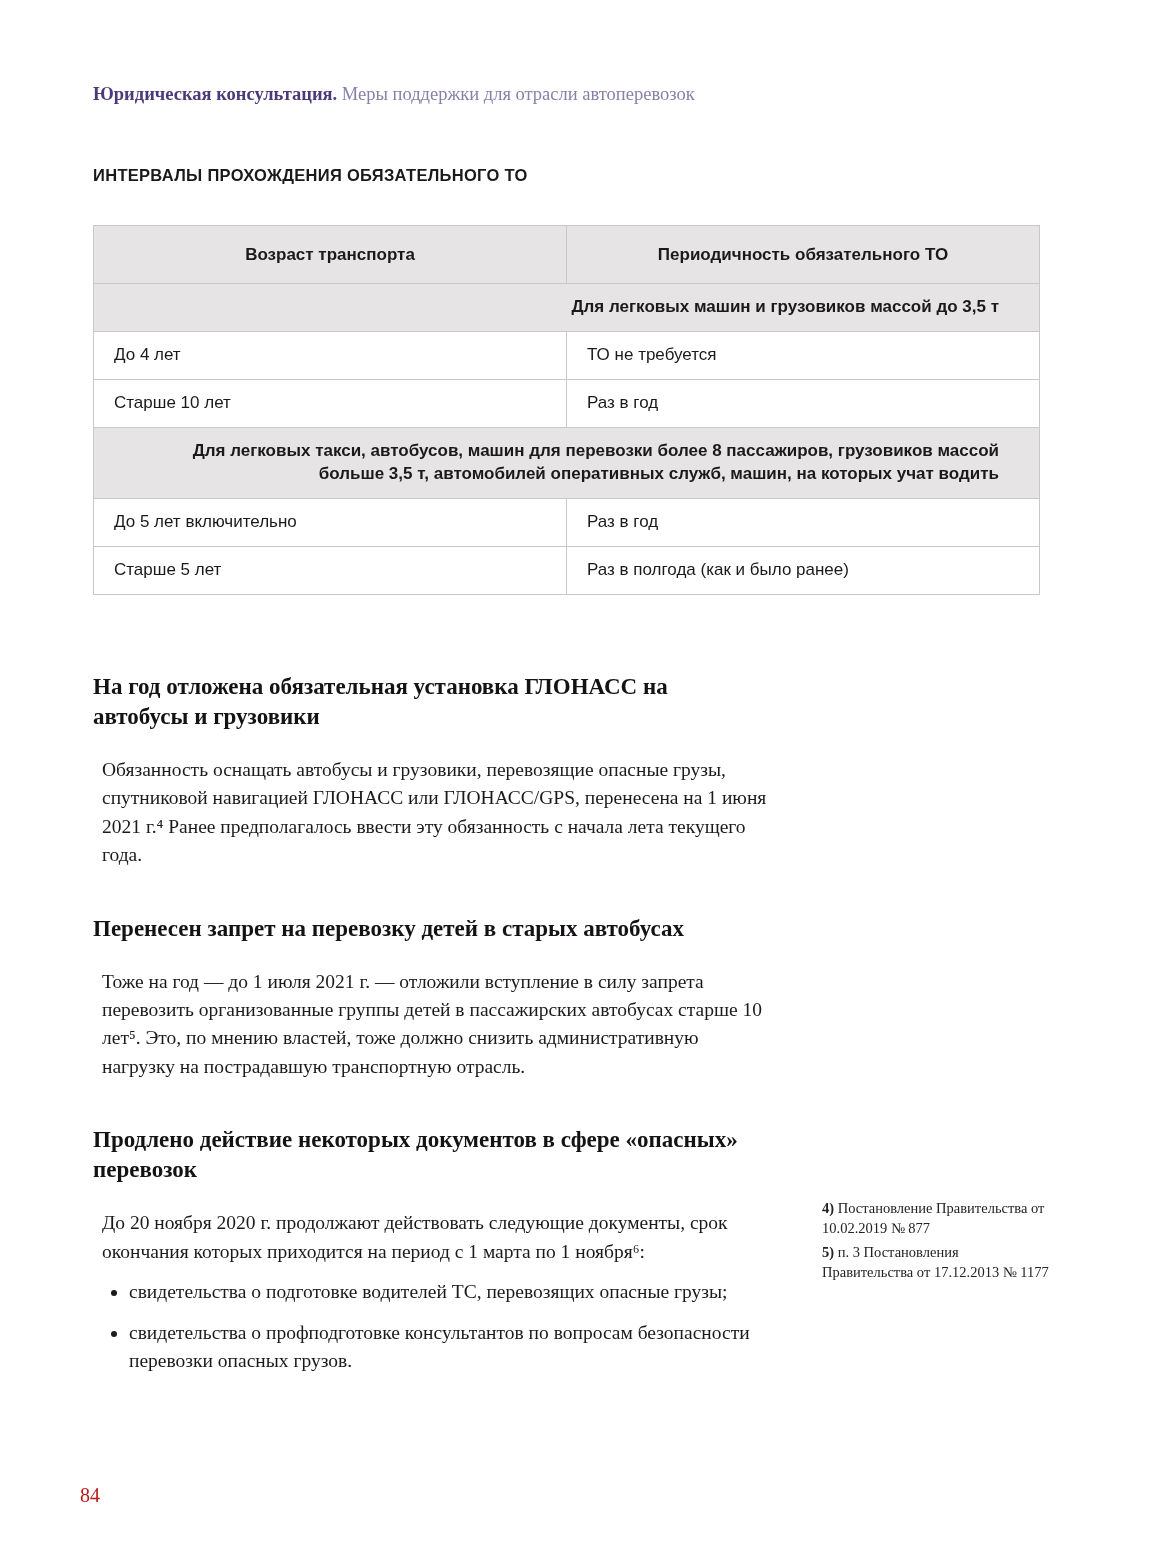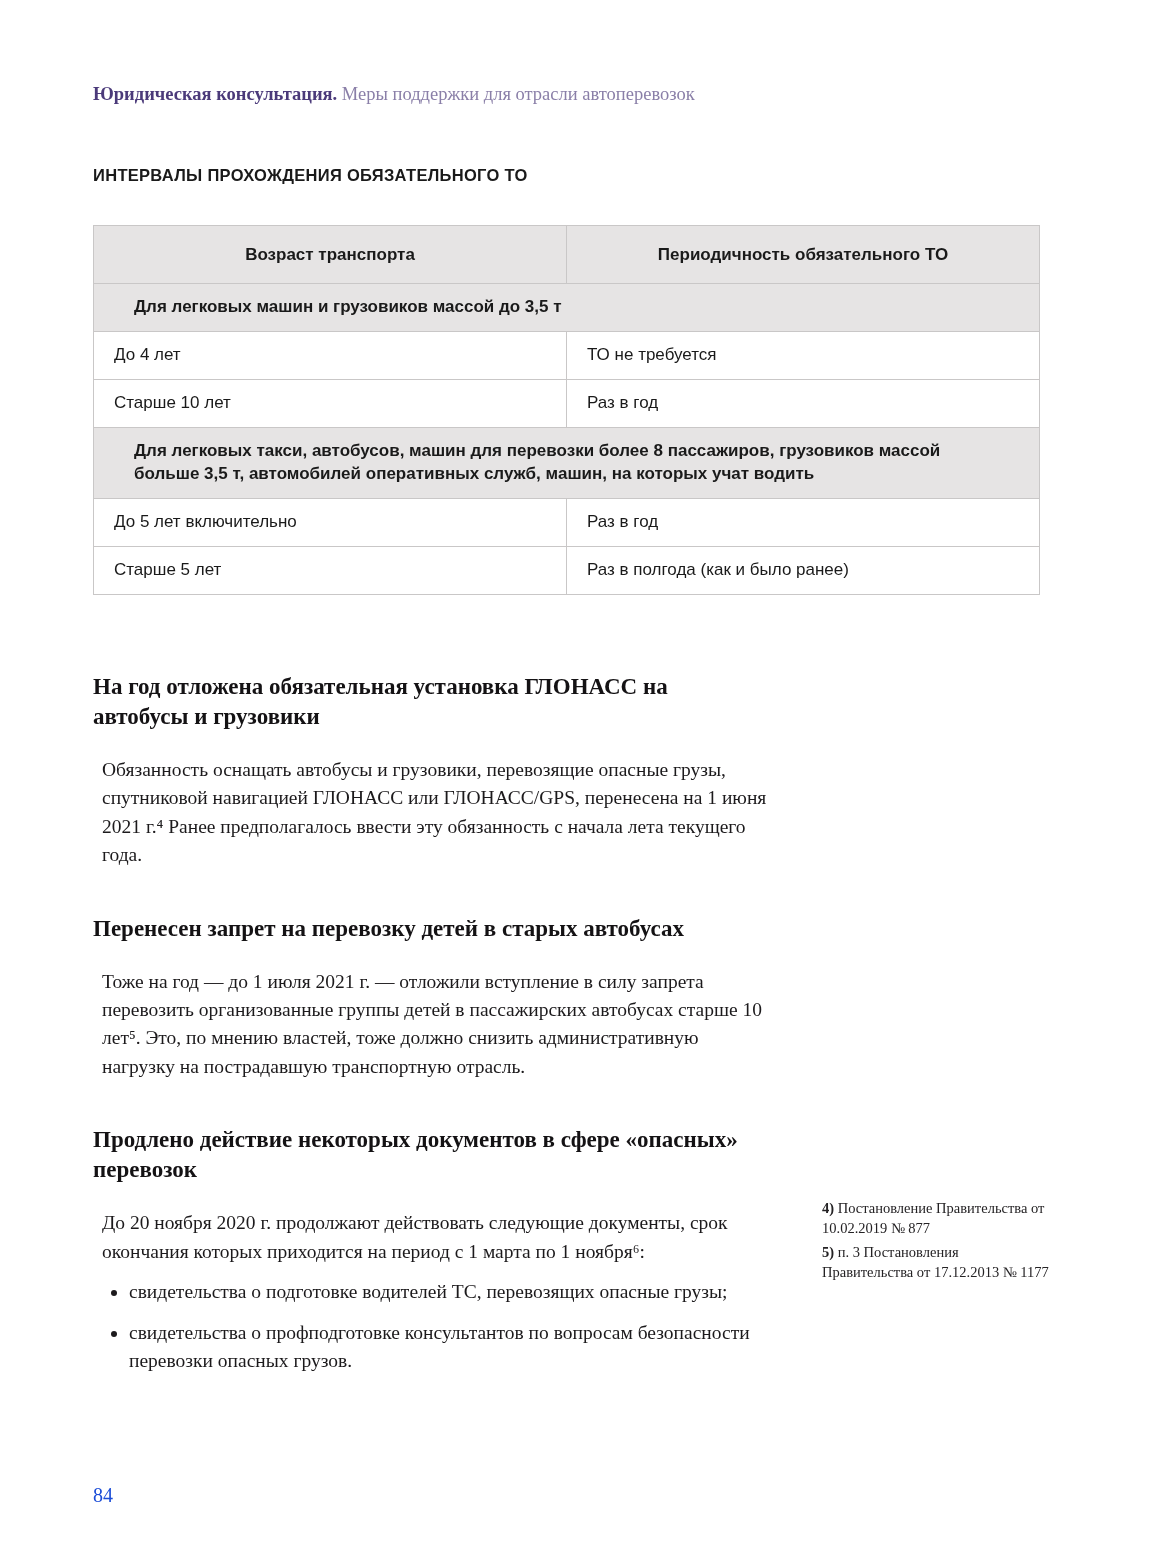--- a/index.html
+++ b/index.html
@@ -22,21 +22,21 @@
     position:absolute; top:225px; left:93px; width:947px;
     border-collapse:collapse;
     font-family:"Liberation Sans","DejaVu Sans",sans-serif;
     font-size:17px; color:#1a1a1a;
   }
   .to-table th, .to-table td { border:1px solid #c9c7c7; }
   .to-table th {
     background:#e6e4e4; font-weight:bold; height:58px; text-align:center; padding:6px 10px;
   }
   .to-table td.group {
-    background:#e6e4e4; font-weight:bold; text-align:left; padding:12px 40px; line-height:1.35;
+    background:#e6e4e4; font-weight:bold; text-align:right; padding:12px 40px; line-height:1.35;
   }
   .to-table td.cell { height:48px; padding:6px 20px; text-align:left; background:#ffffff; }
   col.c1 { width:50%; } col.c2 { width:50%; }
 
   .main { position:absolute; left:93px; top:672px; width:690px; }
   .main h2 {
     font-size:23px; line-height:1.3; font-weight:bold; color:#141214;
     max-width:665px; margin:44px 0 24px 0;
   }
   .main h2.first { margin-top:0; }
@@ -44,21 +44,21 @@
   .main ul.bullets { margin:4px 0 0 4px; padding-left:20px; font-size:19.5px; line-height:1.46; color:#1c1a1c; }
   .main ul.bullets li { margin:12px; }
 
   .footnotes {
     position:absolute; left:822px; top:1198px; width:228px;
     font-size:14.5px; line-height:1.4; color:#242224;
   }
   .footnotes .fn { margin-bottom:3px; }
   .footnotes .fn-num { font-weight:bold; }
 
-  .page-number { position:absolute; left:93px; top:1484px; font-size:20px; color:#1d4ed8;text-align:center; }
+  .page-number { position:absolute; left:80px; top:1484px; font-size:20px; color:#b91c1c;text-align:center; }
 </style>
 </head>
 <body>
 
 <div class="page">
 
   <div class="runhead">
     <span class="rh-bold">Юридическая консультация.</span><span class="rh-rest"> Меры поддержки для отрасли автоперевозок</span>
   </div>
 

